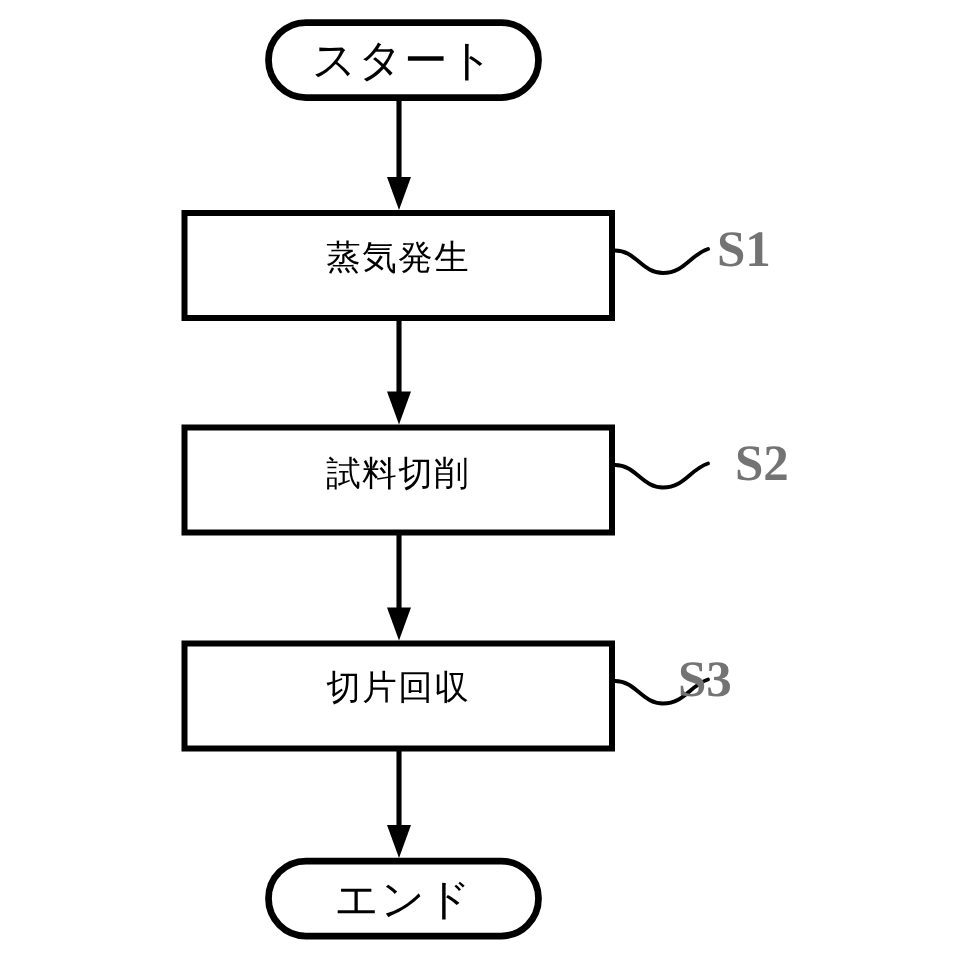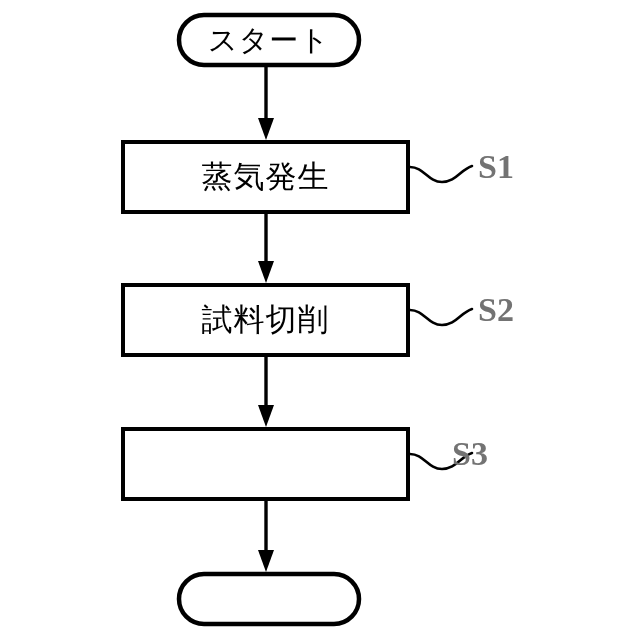--- a/index.html
+++ b/index.html
@@ -50,21 +50,21 @@
   }
   .node-text {
     position: absolute;
     text-align: center;
     color: #000000;
     font-family: "DejaVu Sans", "Liberation Sans", sans-serif;
     white-space: nowrap;
     line-height: 1;
   }
   .box-text {
-    font-size: 31px;
+    font-size: 23px;
     letter-spacing: 1px;
   }
   .terminal-text {
     font-size: 29px;
     letter-spacing: 1px;
   }
   .step-label {
     position: absolute;
     color: #737373;
     font-family: "Liberation Serif", "DejaVu Serif", serif;
@@ -110,21 +110,23 @@
     <rect class="terminal-shape" x="179" y="574" width="180" height="50" rx="25" ry="25"></rect>
 
   </svg>
 
   <div class="node-text terminal-text" style="left:179px; top:26px; width:180px;">スタート</div>
 
   <div class="node-text box-text" style="left:123px; top:161px; width:285px;">蒸気発生</div>
 
   <div class="node-text box-text" style="left:123px; top:304px; width:285px;font-family:Liberation Serif, serif;">試料切削</div>
 
+  <div class="node-text box-text" style="left:123px; top:448px; width:285px;">切片回収</div>
 
+  <div class="node-text terminal-text" style="left:179px; top:585px; width:180px;">エンド</div>
 
   <div class="step-label" style="left:478px; top:150px;">S1</div>
 
-  <div class="step-label" style="left:478px; top:293px;">S2</div>
+  <div class="step-label" style="left:490px; top:293px;">S2</div>
 
   <div class="step-label" style="left:452px; top:437px;">S3</div>
 
 </div>
 
 </body></html>

